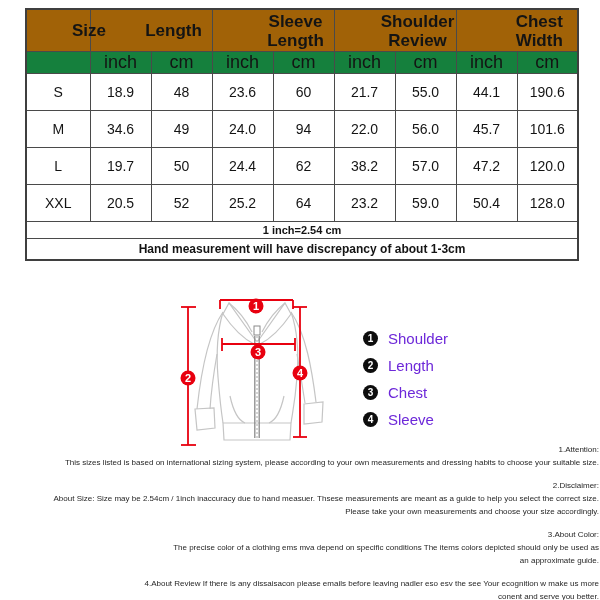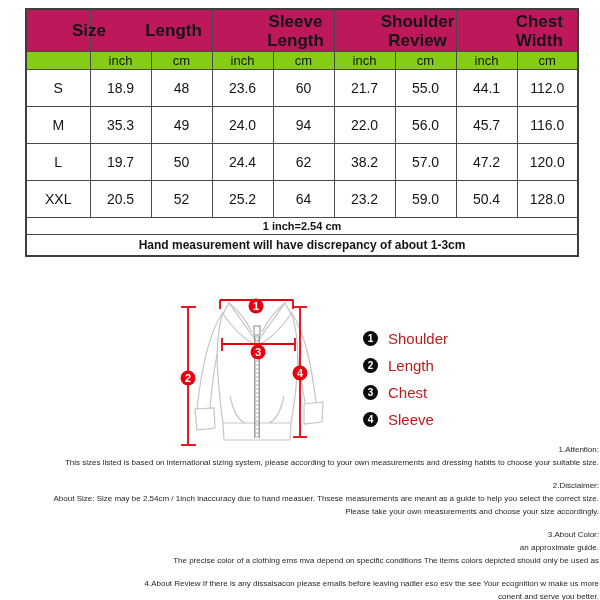--- a/index.html
+++ b/index.html
@@ -23,30 +23,30 @@
   }
   .size-table td {
     border: 1px solid #4a4a4a;
     text-align: center;
     vertical-align: middle;
     color: #141414;
     padding: 0;
   }
   .size-table .th-group {
     height: 41px;
-    background: #be185d;
+    background: #a16207;
     font-weight: bold;
     font-size: 17px;
     line-height: 19px;
     padding-left: 45px;
   }
   .size-table .unit-row td {
     height: 17px;
-    background: #84cc16;
-    font-size: 13px;
+    background: #15803d;
+    font-size: 18px;
   }
   .size-table .data-row td {
     height: 36px;
     font-size: 14px;
   }
   .size-table .note-row td {
     font-family: Liberation Sans, sans-serif;
     font-weight: bold;
     background: #ffffff;
   }
@@ -78,21 +78,21 @@
     border-radius: 50%;
     background: #0d0d0d;
     color: #ffffff;
     font-size: 10px;
     font-weight: bold;
     flex: 0 0 auto;
   }
   .legend-label {
     margin-left: 10px;
     font-size: 15px;
-    color: #b91c1c;
+    color: #6d28d9;
   }
 
   
   .notes {
     position: absolute;
     left: 5px; top: 443px;
     width: 594px;
     color: #262626;
     font-size: 8px;
     line-height: 13px;
@@ -137,32 +137,32 @@
 
     <tr class="data-row">
         <td>S</td>
         <td>18.9</td>
         <td>48</td>
         <td>23.6</td>
         <td>60</td>
         <td>21.7</td>
         <td>55.0</td>
         <td>44.1</td>
-        <td>112.0</td>
+        <td>190.6</td>
       </tr>
       <tr class="data-row">
         <td>M</td>
-        <td>35.3</td>
+        <td>34.6</td>
         <td>49</td>
         <td>24.0</td>
         <td>94</td>
         <td>22.0</td>
         <td>56.0</td>
         <td>45.7</td>
-        <td>116.0</td>
+        <td>101.6</td>
       </tr>
       <tr class="data-row">
         <td>L</td>
         <td>19.7</td>
         <td>50</td>
         <td>24.4</td>
         <td>62</td>
         <td>38.2</td>
         <td>57.0</td>
         <td>47.2</td>
@@ -278,20 +278,20 @@
       <div class="note-heading">1.Attention:</div>
       <div class="note-line">This sizes listed is based on international sizing system, please according to your own measurements and dressing habits to choose your suitable size.</div>
     </div>
     <div class="note-section">
       <div class="note-heading">2.Disclaimer:</div>
       <div class="note-line">About Size: Size may be 2.54cm / 1inch inaccuracy due to hand measuer. Thsese measurements are meant as a guide to help you select the correct size.</div>
       <div class="note-line">Please take your own measurements and choose your size accordingly.</div>
     </div>
     <div class="note-section">
       <div class="note-heading">3.About Color:</div>
+      <div class="note-line">The precise color of a clothing ems mva depend on specific conditions The items colors depicted should only be used as</div>
       <div class="note-line">an approximate guide.</div>
-      <div class="note-line">The precise color of a clothing ems mva depend on specific conditions The items colors depicted should only be used as</div>
     </div>
     <div class="note-section">
       <div class="note-heading">4.About Review If there is any dissaisacon please emails before leaving nadler eso esv the see Your ecognition w make us more</div>
       <div class="note-line">conent and serve you better.</div>
     </div>
   </div>
 
 </body></html>

